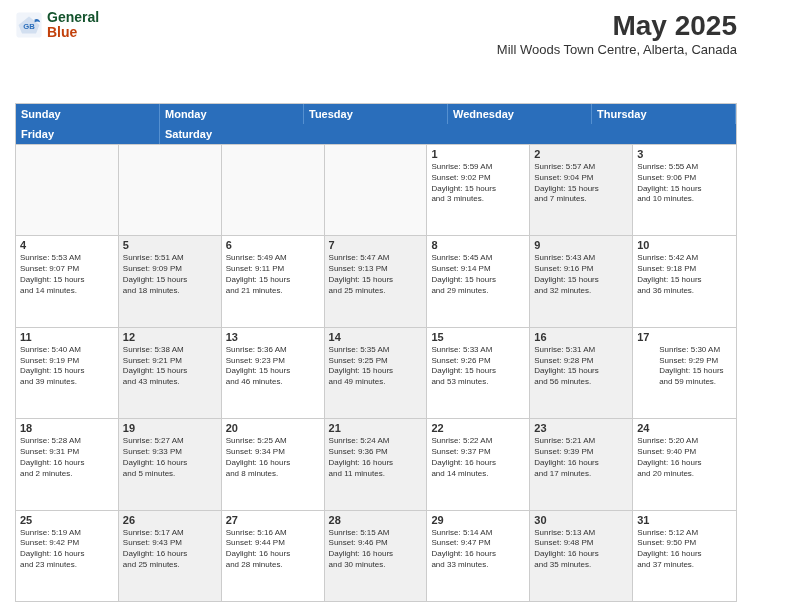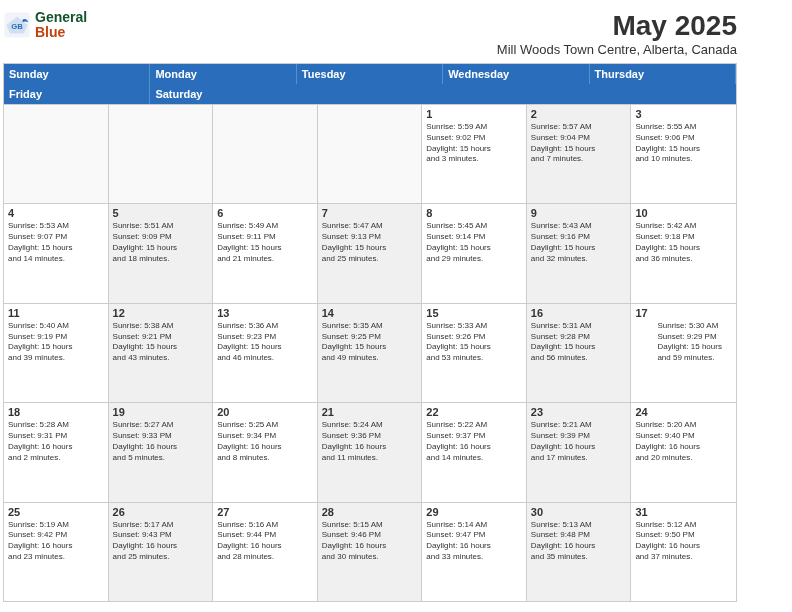--- a/index.html
+++ b/index.html
@@ -6,23 +6,24 @@
     body {
       font-family: Arial, sans-serif;
       background: #fff;
       width: 792px;
       height: 612px;
       overflow: hidden;
     }
     .page {
       width: 752px;
       height: 612px;
-      padding: 10px 15px 10px 3px;
-      display: flex;
-      flex-direction: column;
+      padding: 10px 15px 10px 15px;
+      display: flex;
+      flex-direction: column;
+      gap: 40px;
     }
     .header {
       display: flex;
       justify-content: space-between;
       align-items: flex-start;
       margin-bottom: 6px;
     }
     .logo {
       display: flex;
       align-items: center;

